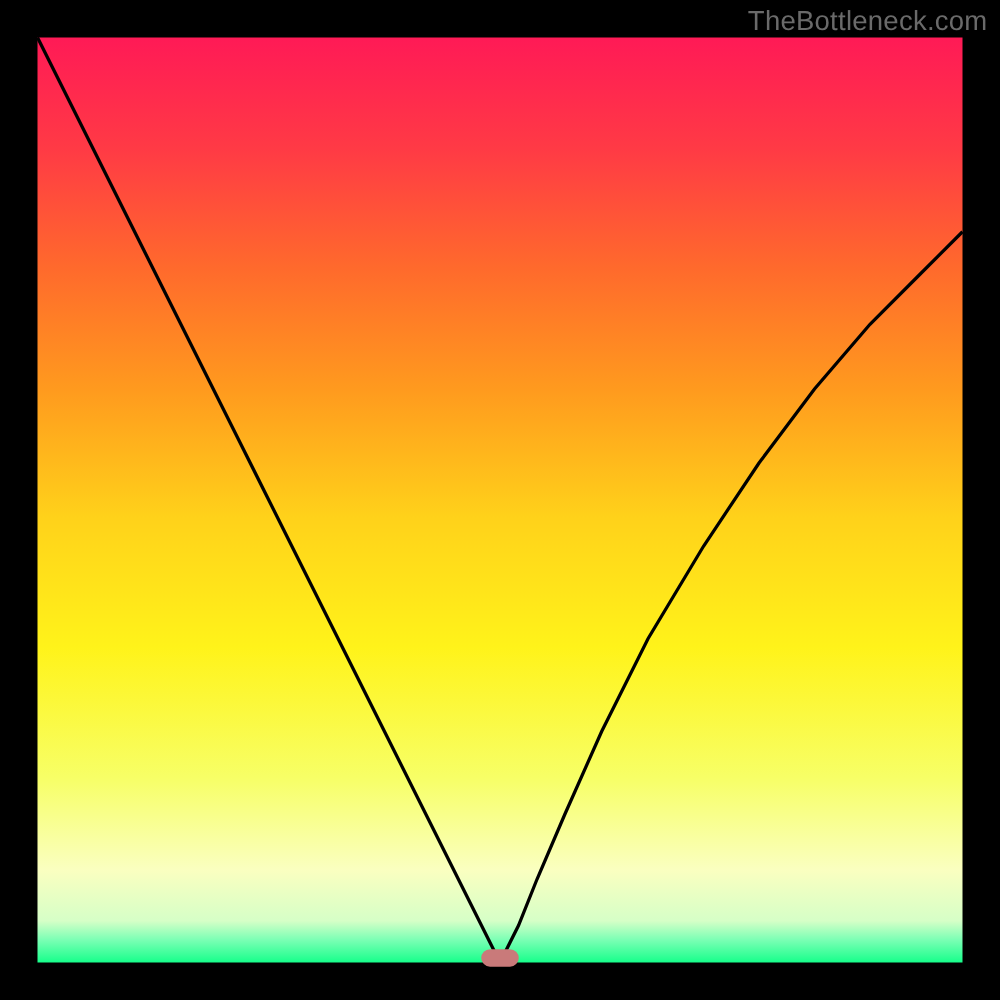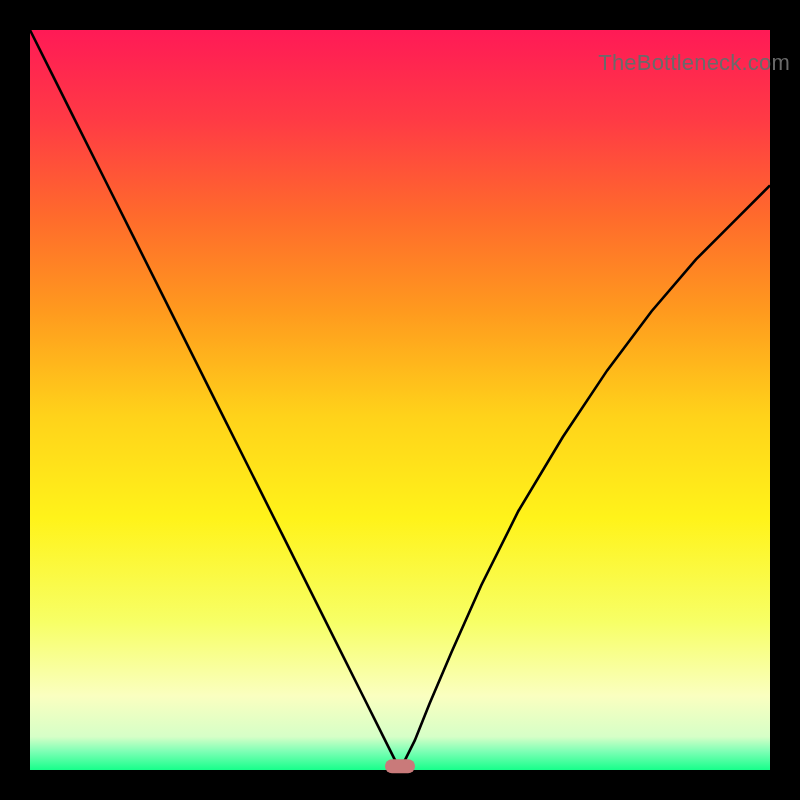--- a/index.html
+++ b/index.html
@@ -13,21 +13,20 @@
   }
   .watermark {
     position: absolute;
     top: 4px;
     right: 10px;
     color: #6a6a6a;
     font-size: 22px;
     font-weight: 500;
     letter-spacing: 0.2px;
     z-index: 10;
-    margin-top: 46px;
   }
   svg {
     position: absolute;
     top: 0;
     left: 0;
   }
 </style>
 </head>
 <body>
 

